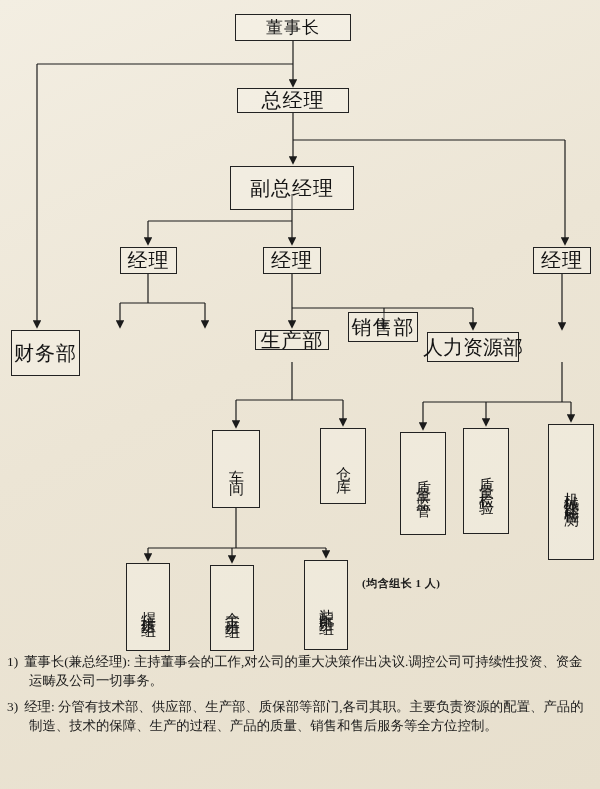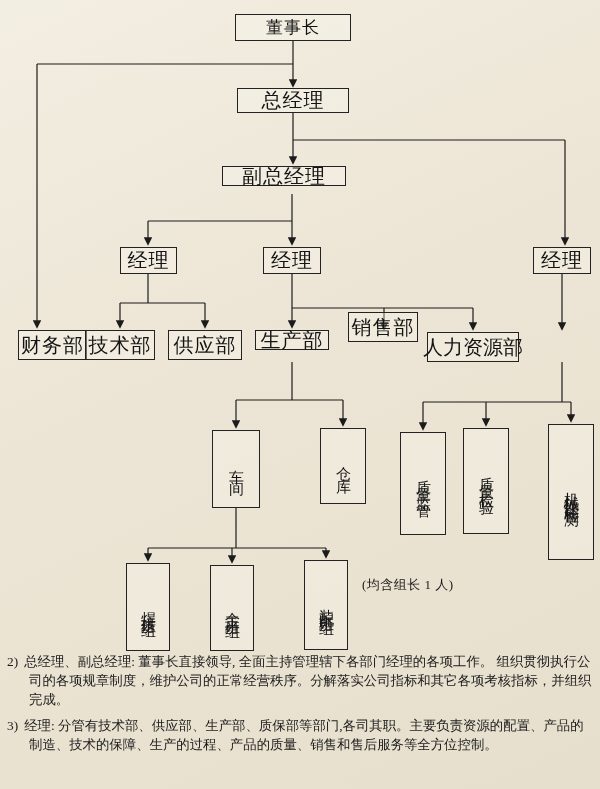--- a/index.html
+++ b/index.html
@@ -18,21 +18,21 @@
     font-size:20px; letter-spacing:1px; color:#141414; white-space:nowrap;
   }
   .big { font-size:17px; }
   .tight { letter-spacing:0; }
   .vbox {
     writing-mode:vertical-lr; text-orientation:upright;
     font-size:15px; line-height:1; letter-spacing:4px; white-space:normal;
   }
   .ls8 { letter-spacing:8px; }
   .ls12 { letter-spacing:12px; }
-  .note { position:absolute; font-size:13px; letter-spacing:0.5px; }
+  .note { position:absolute; font-size:11px; letter-spacing:0.5px;font-weight:bold; }
   .footnotes { position:absolute; left:7px; top:652px; width:588px; font-size:13.4px; line-height:1.42; }
   .footnote { padding-left:22px; text-indent:-22px; margin-bottom:7px; }
   .fn-num { margin-right:6px; }
 </style>
 </head>
 <body>
 
 <div class="page">
 
   <svg class="lines" width="600" height="660">
@@ -74,33 +74,31 @@
       <path d="M148,548 V560" marker-end="url(#arr)"></path>
       <path d="M232,548 V562" marker-end="url(#arr)"></path>
       <path d="M326,548 V557" marker-end="url(#arr)"></path>
     </g>
   </svg>
 
   <div class="box big" style="left:235px;top:14px;width:116px;height:27px">董事长</div>
 
   <div class="box" style="left:237px;top:88px;width:112px;height:25px">总经理</div>
 
-  <div class="box" style="left:222px;top:166px;width:124px;height:20px">副总经理</div>
+  <div class="box" style="left:230px;top:166px;width:124px;height:44px">副总经理</div>
 
   <div class="box" style="left:120px;top:247px;width:57px;height:27px">经理</div>
 
   <div class="box" style="left:263px;top:247px;width:58px;height:27px">经理</div>
 
   <div class="box" style="left:533px;top:247px;width:58px;height:27px">经理</div>
 
-  <div class="box" style="left:18px;top:330px;width:69px;height:30px">财务部</div>
+  <div class="box" style="left:11px;top:330px;width:69px;height:46px">财务部</div>
 
-  <div class="box" style="left:85px;top:330px;width:70px;height:30px">技术部</div>
 
-  <div class="box" style="left:168px;top:330px;width:74px;height:30px">供应部</div>
 
   <div class="box" style="left:255px;top:330px;width:74px;height:20px">生产部</div>
 
   <div class="box" style="left:348px;top:312px;width:70px;height:30px">销售部</div>
 
   <div class="box tight" style="left:427px;top:332px;width:92px;height:30px">人力资源部</div>
 
 
   <div class="box vbox ls12" style="left:212px;top:430px;width:48px;height:78px">车间</div>
 
@@ -115,20 +113,20 @@
   <div class="box vbox" style="left:126px;top:563px;width:44px;height:88px">焊接班组</div>
 
   <div class="box vbox" style="left:210px;top:565px;width:44px;height:86px">金工班组</div>
 
   <div class="box vbox" style="left:304px;top:560px;width:44px;height:90px">装配班组</div>
 
   <div class="note" style="left:362px;top:576px">(均含组长 1 人)</div>
 
   <div class="footnotes">
     <div class="footnote">
-      <span class="fn-num">2)</span><span class="fn-text">总经理、副总经理: 董事长直接领导, 全面主持管理辖下各部门经理的各项工作。 组织贯彻执行公司的各项规章制度，维护公司的正常经营秩序。分解落实公司指标和其它各项考核指标，并组织完成。</span>
+      <span class="fn-num">1)</span><span class="fn-text">董事长(兼总经理): 主持董事会的工作,对公司的重大决策作出决议.调控公司可持续性投资、资金运畴及公司一切事务。</span>
     </div>
     <div class="footnote">
       <span class="fn-num">3)</span><span class="fn-text">经理: 分管有技术部、供应部、生产部、质保部等部门,各司其职。主要负责资源的配置、产品的制造、技术的保障、生产的过程、产品的质量、销售和售后服务等全方位控制。</span>
     </div>
   </div>
 
 </div>
 
 </body></html>

